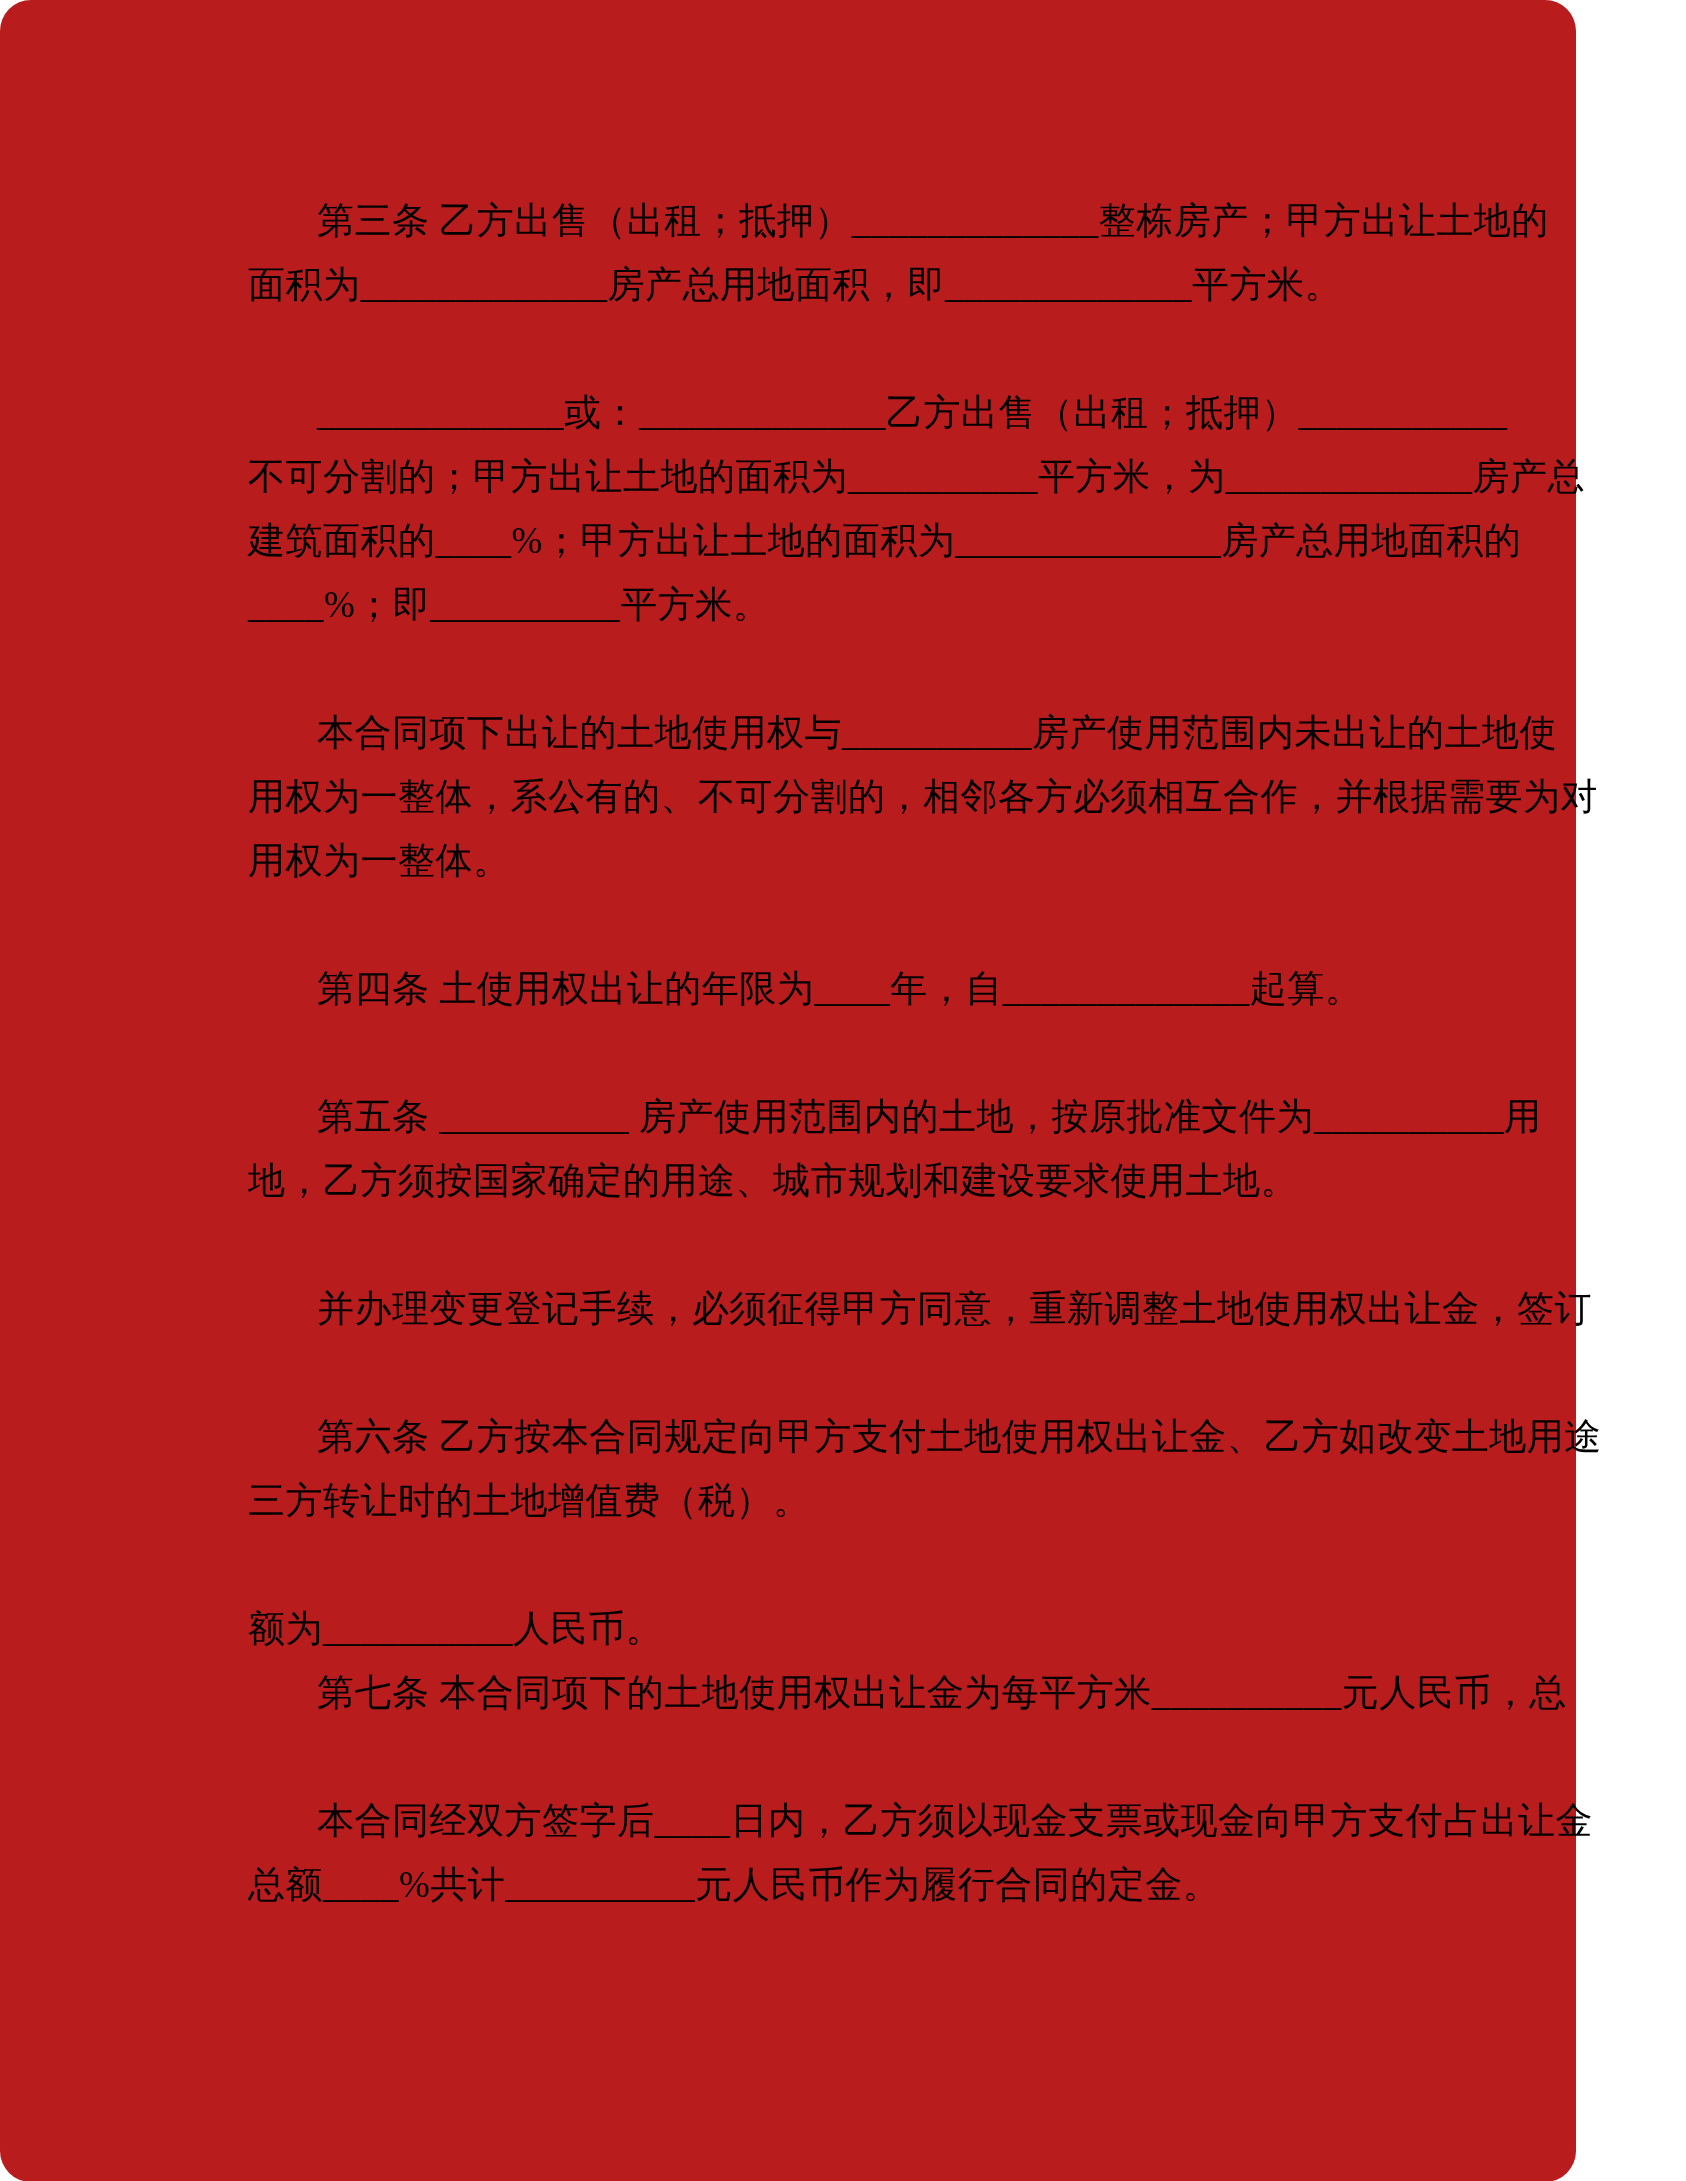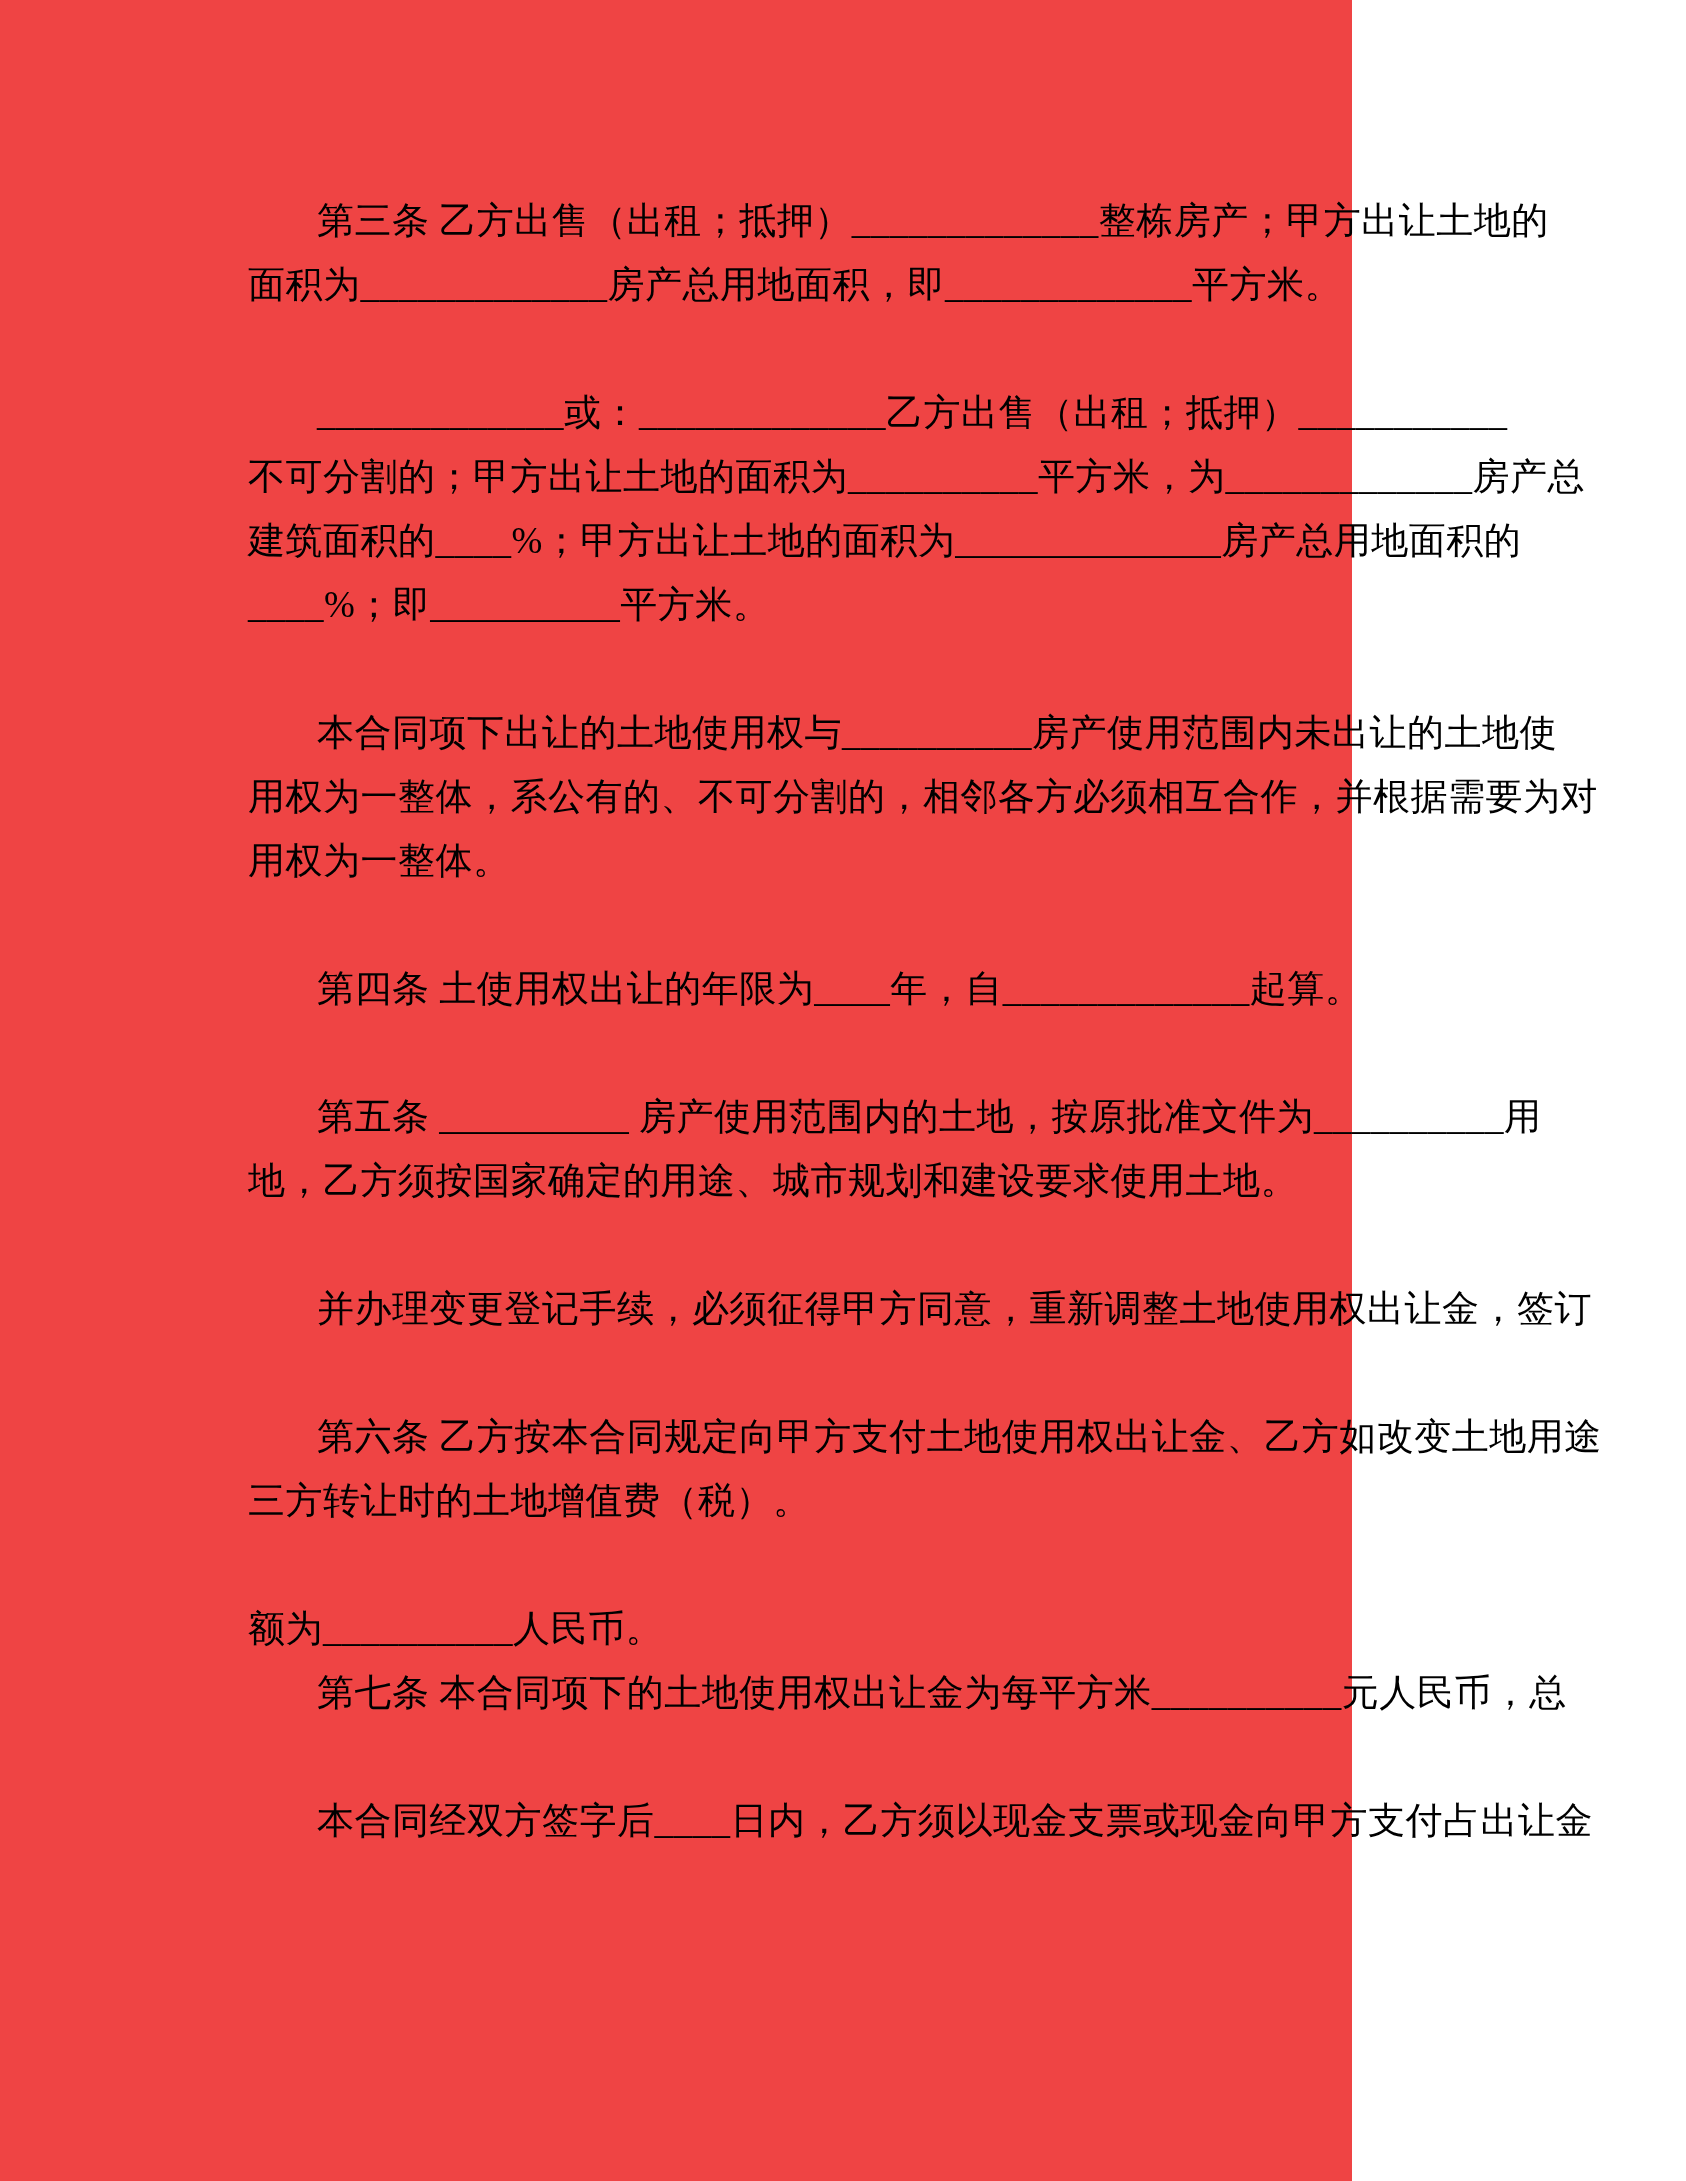--- a/index.html
+++ b/index.html
@@ -9,24 +9,25 @@
   }
   body {
     width: 1686px;
     height: 2182px;
     overflow: hidden;
     font-family: "Liberation Serif", "DejaVu Serif", serif;
     color: #000000;
   }
   .page {
     box-sizing: border-box;
-    width: 1352px;
+    width: 1576px;
     height: 2182px;
     padding: 189px 235px 184px 248px;
-    background: #ef4444;
+    background: #b91c1c;
+    border-radius: 31px;
   }
   .para {
     margin: 0 0 64px 0;
   }
   .para:last-child {
     margin-bottom: 0;
   }
   .line {
     font-size: 37px;
     line-height: 64px;
@@ -78,16 +79,17 @@
     <div class="line">三方转让时的土地增值费（税）。</div>
   </div>
 
   <div class="para">
     <div class="line">额为__________人民币。</div>
     <div class="line indent">第七条 本合同项下的土地使用权出让金为每平方米__________元人民币，总</div>
   </div>
 
   <div class="para">
     <div class="line indent">本合同经双方签字后____日内，乙方须以现金支票或现金向甲方支付占出让金</div>
+    <div class="line">总额____%共计__________元人民币作为履行合同的定金。</div>
   </div>
 
 </div>
 
 
 </body></html>

